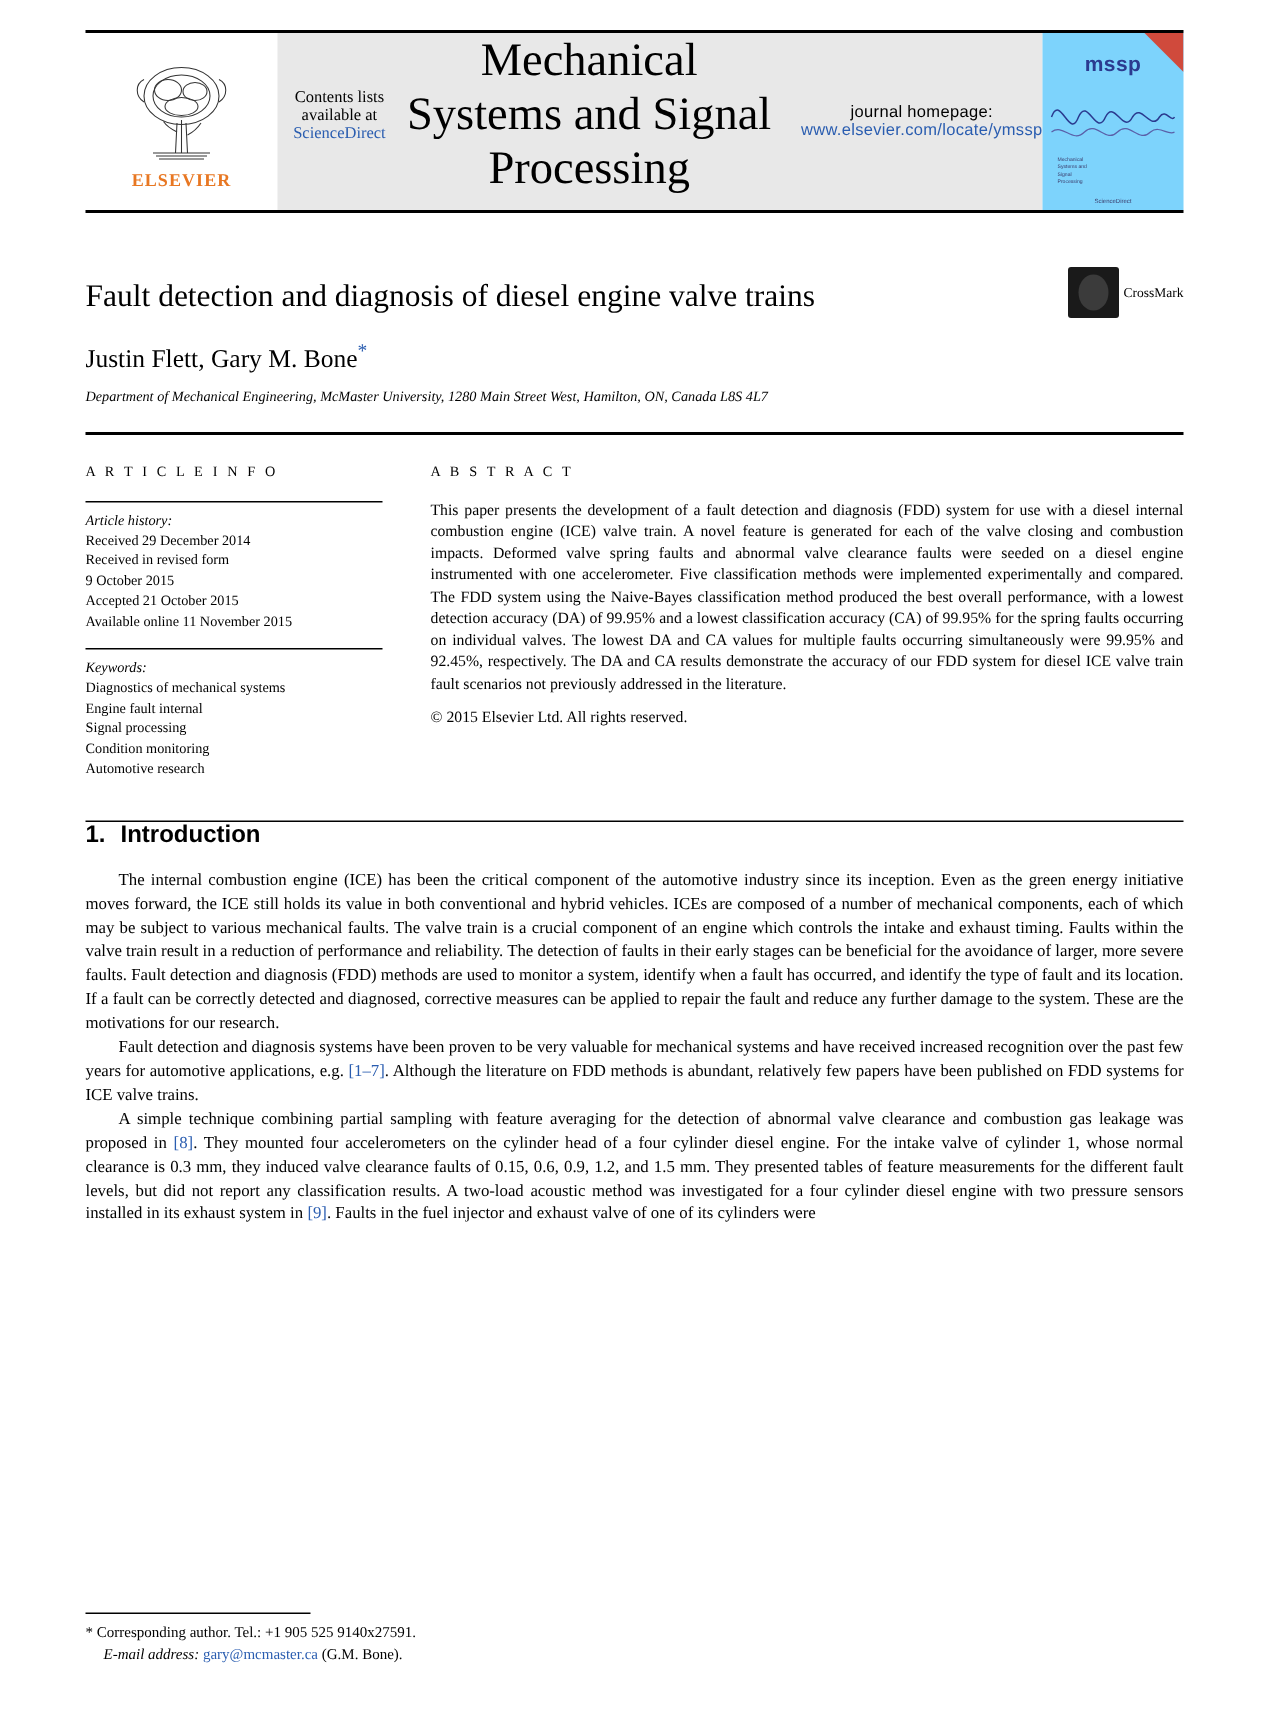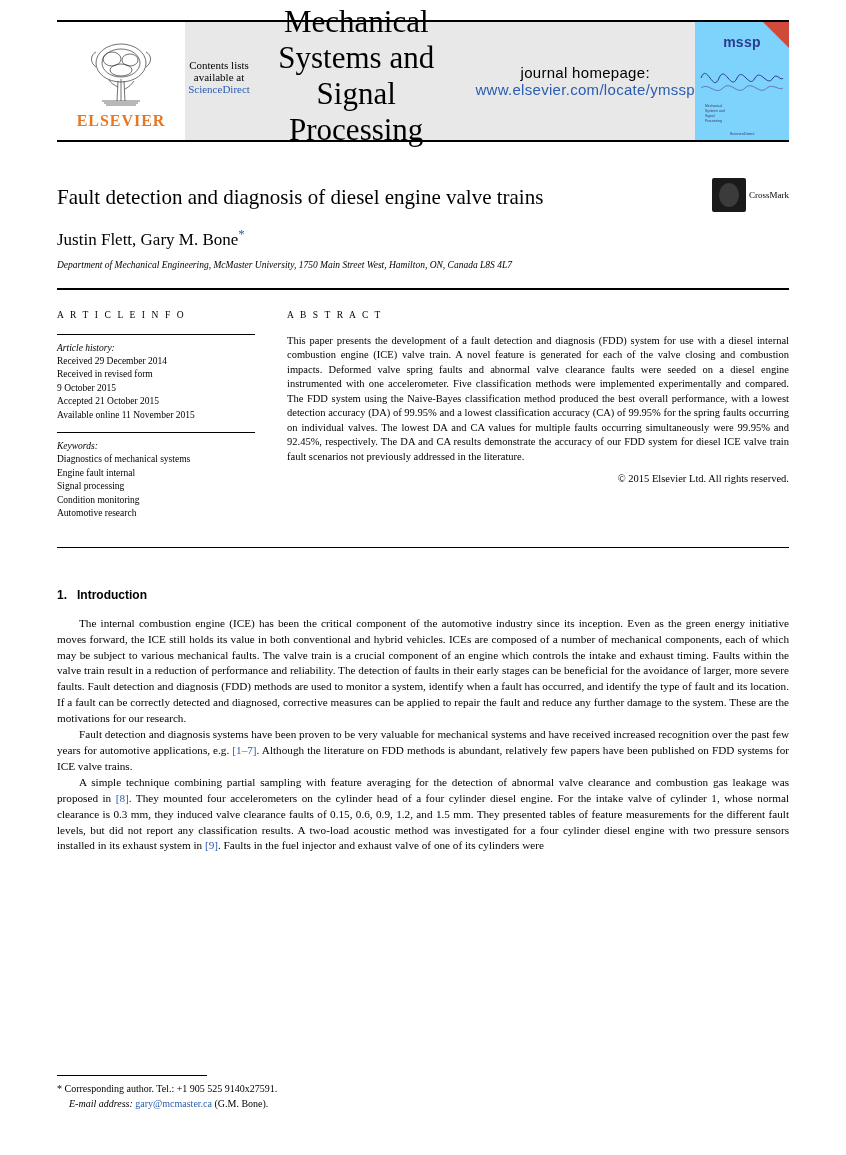--- a/index.html
+++ b/index.html
@@ -62,21 +62,21 @@
     padding-top: 4px;
     box-sizing: border-box;
   }
   .elsevier-tree {
     width: 74px;
     height: 74px;
     display: block;
   }
   .elsevier-word {
     font-family: "Liberation Serif", serif;
-    font-size: 16px;
+    font-size: 12px;
     letter-spacing: 0.06em;
     color: #e87722;
     font-weight: bold;
     margin-top: 1px;
   }
   .masthead-center {
     flex: 1 1 auto;
     background: #e8e8e8;
     display: flex;
     flex-direction: row;
@@ -90,21 +90,21 @@
   }
   .sciencedirect {
     color: #2a5db0;
   }
   .journal-title {
     font-size: 31px;
     font-family: "Liberation Serif", serif;
     margin: 2px 16px 12px 0;
   }
   .homepage-line {
-    font-size: 15px;
+    font-size: 11px;
     font-family: "Liberation Sans", sans-serif;
     letter-spacing: 0.02em;
   }
   .homepage-url {
     color: #2a5db0;
   }
   .journal-cover {
     width: 94px;
     flex: 0 0 94px;
     position: relative;
@@ -257,35 +257,34 @@
     font-size: 9.5px;
     line-height: 1.42;
   }
   .abstract-text {
     font-size: 10.5px;
     line-height: 1.38;
     text-align: justify;
   }
   .abstract-copy {
     font-size: 10.5px;
-    text-align: right;
+    text-align: left;
     margin-top: 9px;
   }
 
   .rule-mid {
     border-top: 1px solid #000;
     margin-top: 26px;
   }
 
   
   .section-title {
-    font-size: 12px;
+    font-size: 16px;
     font-weight: bold;
     font-family: "Liberation Sans", sans-serif;
-    margin-top: 40px;
   }
   .section-title .num {
     margin-right: 10px;
   }
   .body-text {
     font-size: 11.2px;
     line-height: 1.42;
     text-align: justify;
     margin-top: 14px;
   }
@@ -385,21 +384,21 @@
 
     <div class="title-block">
       <div class="crossmark">
         <div class="crossmark-box"></div>
         <div class="crossmark-label">CrossMark</div>
       </div>
       <h1 class="paper-title">Fault detection and diagnosis of diesel engine valve trains</h1>
       <div class="authors">
         <span>Justin Flett, Gary M. Bone</span><span class="corr-star">*</span>
       </div>
-      <div class="affiliation">Department of Mechanical Engineering, McMaster University, 1750 Main Street West, Hamilton, ON, Canada L8S 4L7</div>
+      <div class="affiliation">Department of Mechanical Engineering, McMaster University, 1280 Main Street West, Hamilton, ON, Canada L8S 4L7</div>
     </div>
 
     <div class="rule-thick"></div>
 
     <div class="info-abstract">
 
       <div class="col-info">
         <div class="sec-head">A R T I C L E   I N F O</div>
         <div class="info-rule"></div>
         <div class="info-sub">Article history:</div>

